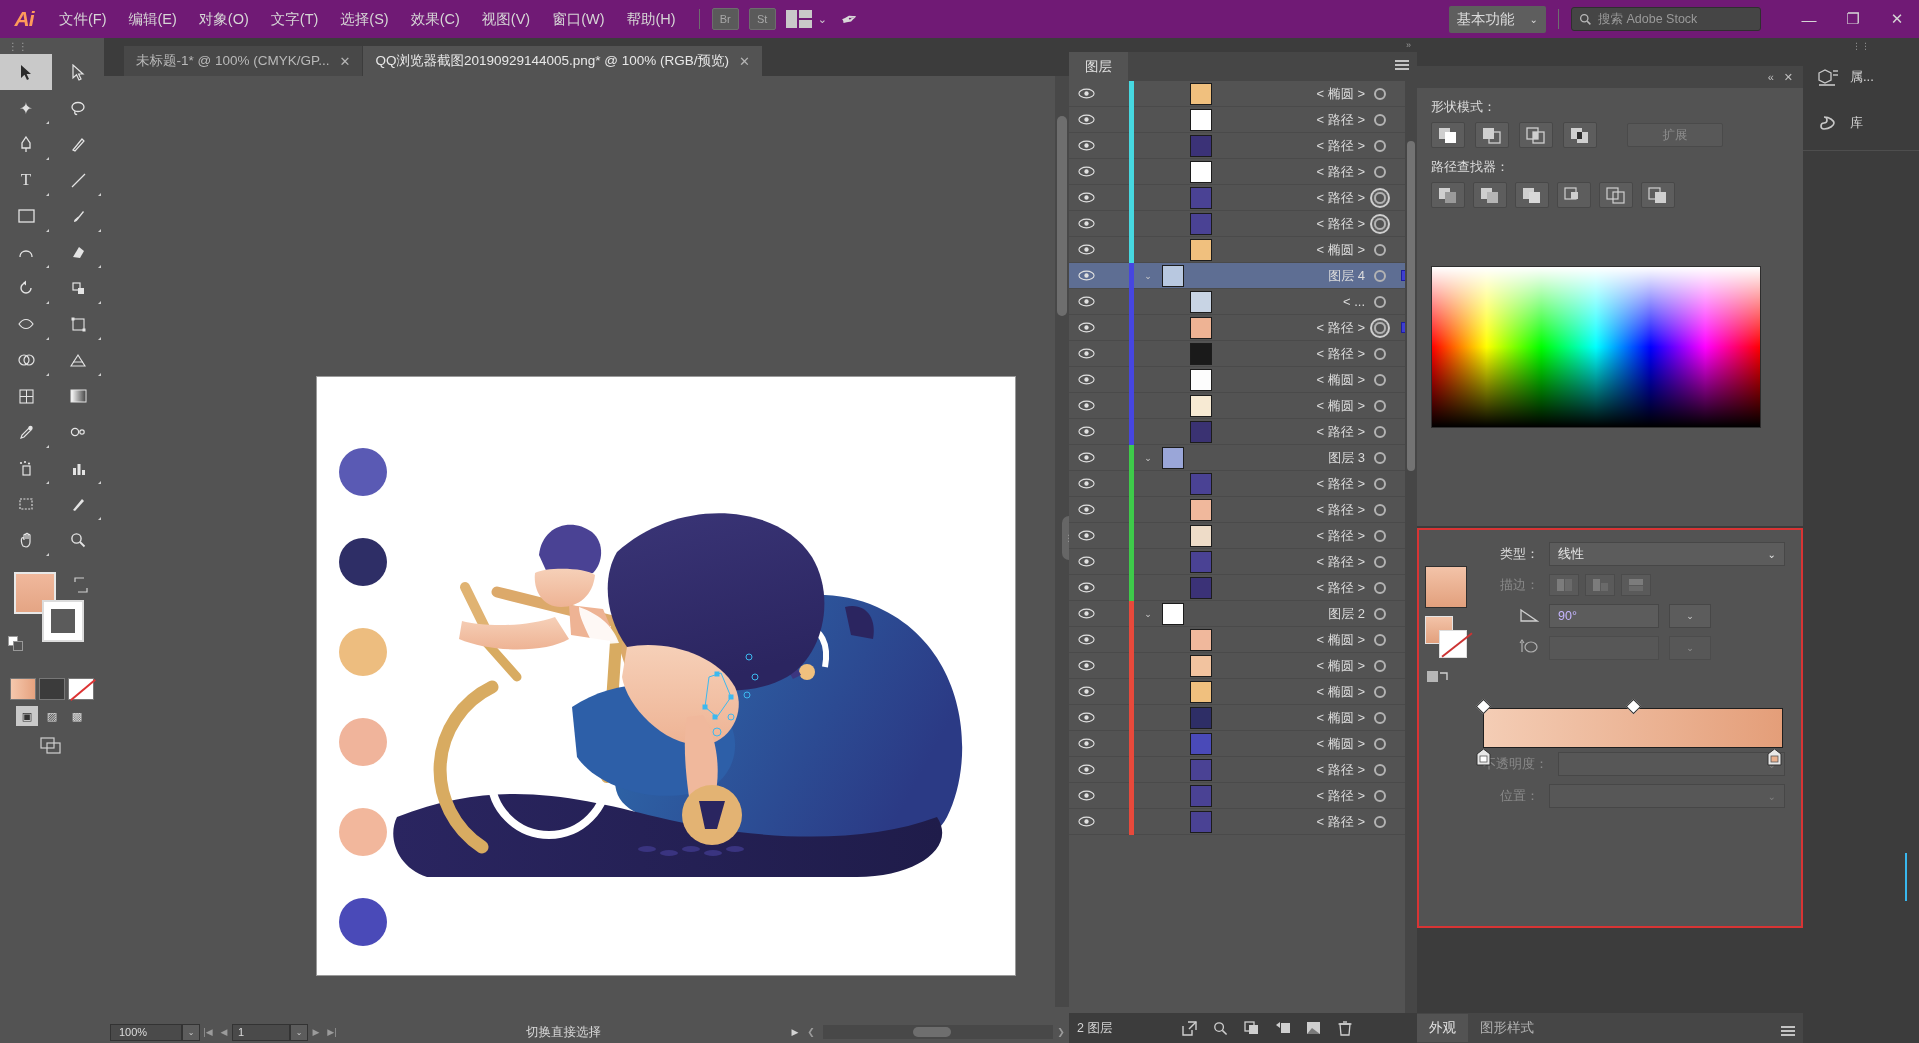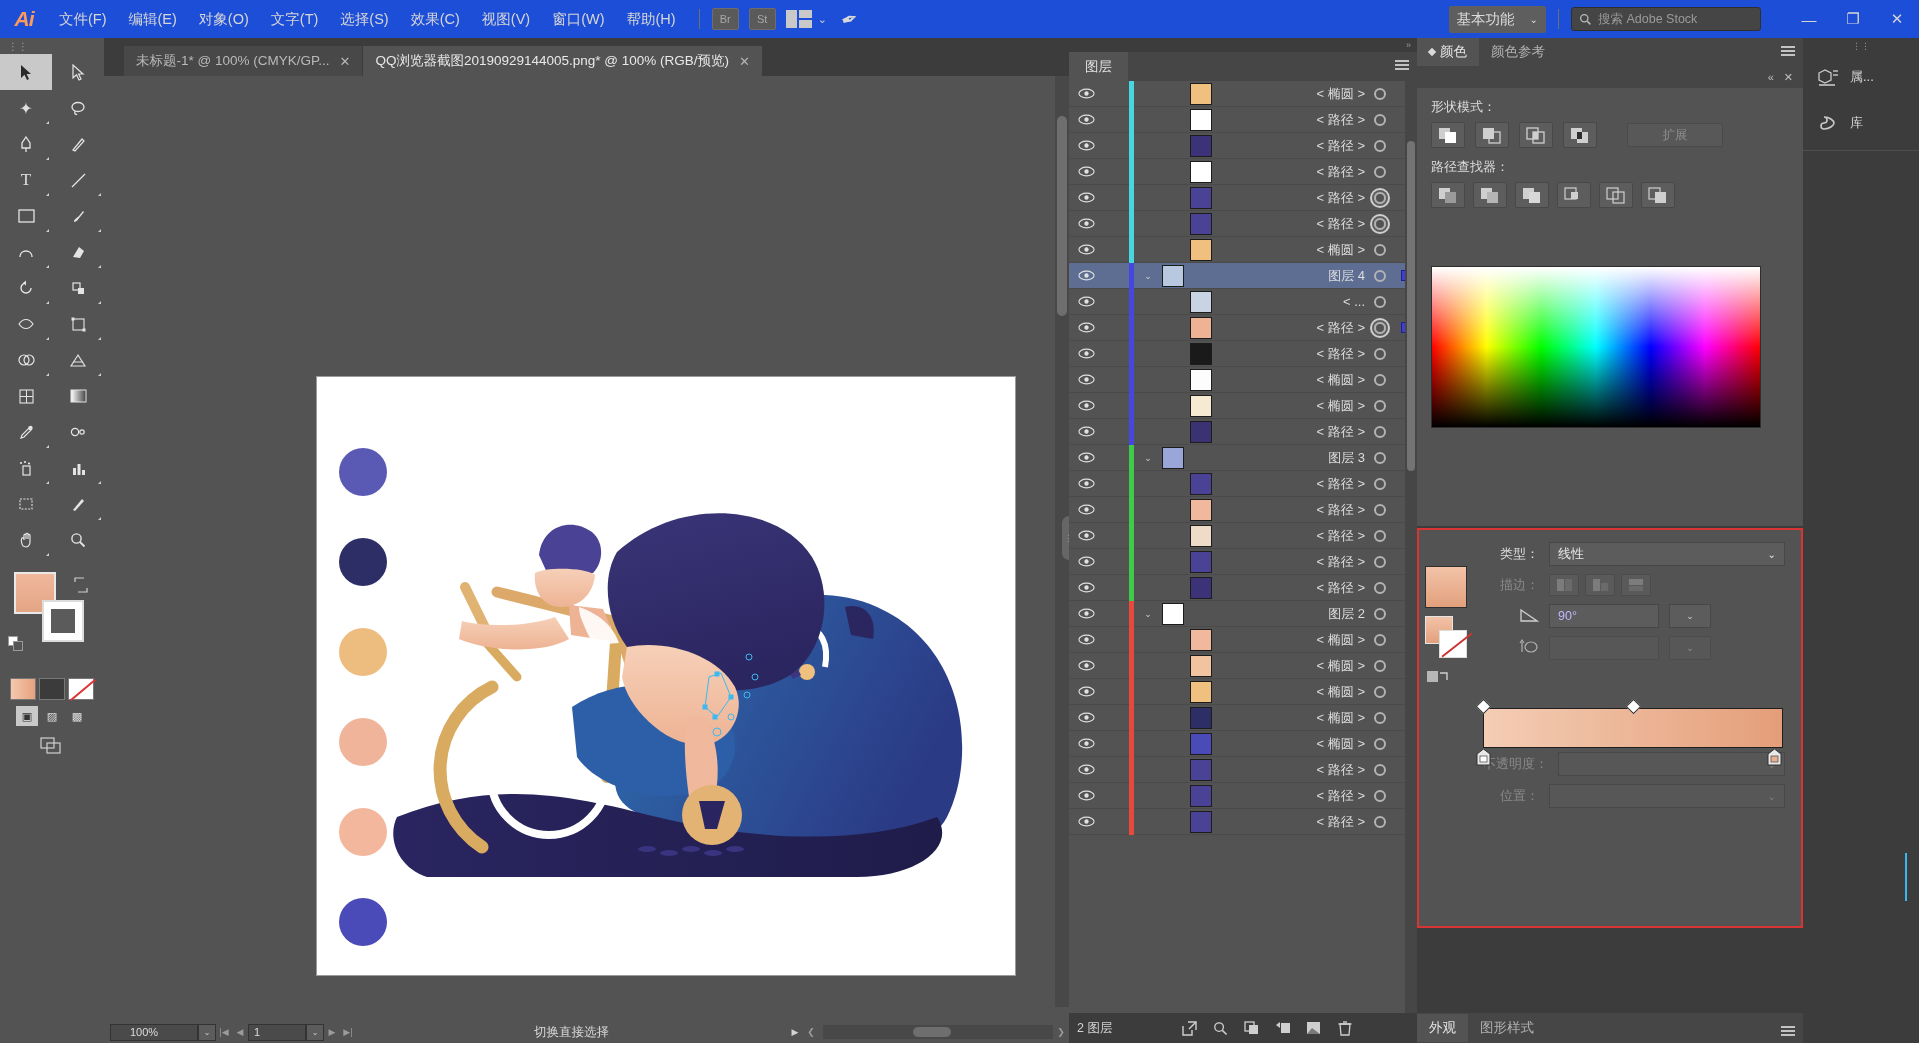--- a/index.html
+++ b/index.html
@@ -8,21 +8,21 @@
     background: #535353;
     font-family: "Liberation Sans", "DejaVu Sans", sans-serif;
     overflow: hidden;
     -webkit-font-smoothing: antialiased;
   }
   body { position: relative; font-size: 13px; color: #d4d4d4; }
 
   
   .menubar {
     position: absolute; left: 0; top: 0; width: 1919px; height: 38px;
-    background: #1d4ed8; display: flex; align-items: center;
+    background: #701a75; display: flex; align-items: center;
   }
   .ai-logo {
     width: 48px; height: 38px; display: flex; align-items: center; justify-content: center;
     color: #ff9a5b; font-size: 21px; font-weight: bold; font-style: italic;
     letter-spacing: -1px;
   }
   .menu-item {
     padding: 0 11px; height: 38px; line-height: 38px; font-size: 14.5px;
     color: #d6d6d6; white-space: nowrap; cursor: default;
   }
@@ -133,22 +133,22 @@
     position:absolute; right:-7px; top:440px; width:14px;height:44px;background:#666;
     border-radius:7px; display:flex;align-items:center;justify-content:center;color:#bbb;font-size:9px;
   }
 
   
   .statusbar {
     position:absolute; left:104px; top:1021px; width:965px; height:22px;
     background:#535353; display:flex; align-items:center; font-size:11.5px; color:#d0d0d0;
   }
   .zoom-field {
-    width:88px; height:17px; background:#4a4a4a; border:1px solid #333; display:flex;
-    align-items:center; padding-left:19px; font-size:11px; color:#ddd; margin-left:6px;
+    width:72px; height:17px; background:#4a4a4a; border:1px solid #333; display:flex;
+    align-items:center; padding-left:8px; font-size:11px; color:#ddd; margin-left:6px;
   }
   .sb-drop { width:18px;height:17px;background:#5c5c5c;border:1px solid #333;
     display:flex;align-items:center;justify-content:center;font-size:8px;color:#ccc;}
   .sb-nav { width:16px;height:17px;display:flex;align-items:center;justify-content:center;
     color:#9b9b9b;font-size:9px;}
   .page-field { width:58px;height:17px;background:#4a4a4a;border:1px solid #333;
     display:flex;align-items:center;padding-left:5px;font-size:11px;color:#ddd;}
   .sb-status { flex:1; text-align:center; font-size:12.5px; color:#d8d8d8;}
   .sb-hscroll { width:230px; height:14px; background:#484848; position:relative; margin-left:4px;}
   .sb-hscroll .hh { position:absolute; left:90px; top:2px; width:38px; height:10px; background:#6e6e6e;border-radius:5px;}
@@ -1234,34 +1234,20 @@
           <path d="M2,3 L12,3 L11,14 L3,14 Z" fill="none" stroke="#cfcfcf" stroke-width="1.3"></path>
           <line x1="0.5" y1="3" x2="13.5" y2="3" stroke="#cfcfcf" stroke-width="1.4"></line>
           <path d="M5,1 L9,1" stroke="#cfcfcf" stroke-width="1.4"></path>
         </svg>
     </div>
   </div>
 </div>
 
 <div class="right-col">
 
-  <div class="rp-tabrow">
-    <div class="rtab">
-      <span class="diamond"></span>
-      <span>颜色</span>
-    </div>
-    <div class="rtab inactive">
-      <span>颜色参考</span>
-    </div>
-    <div class="pmenu">
-        <i></i>
-        <i></i>
-        <i></i>
-      </div>
-  </div>
 
   <div class="pf-panel">
     <div class="pf-head">
       <span>«</span>
       <span>✕</span>
     </div>
 
     <div class="sec-label">形状模式：</div>
     <div class="pf-btnrow">
       <div class="pf-btn">

